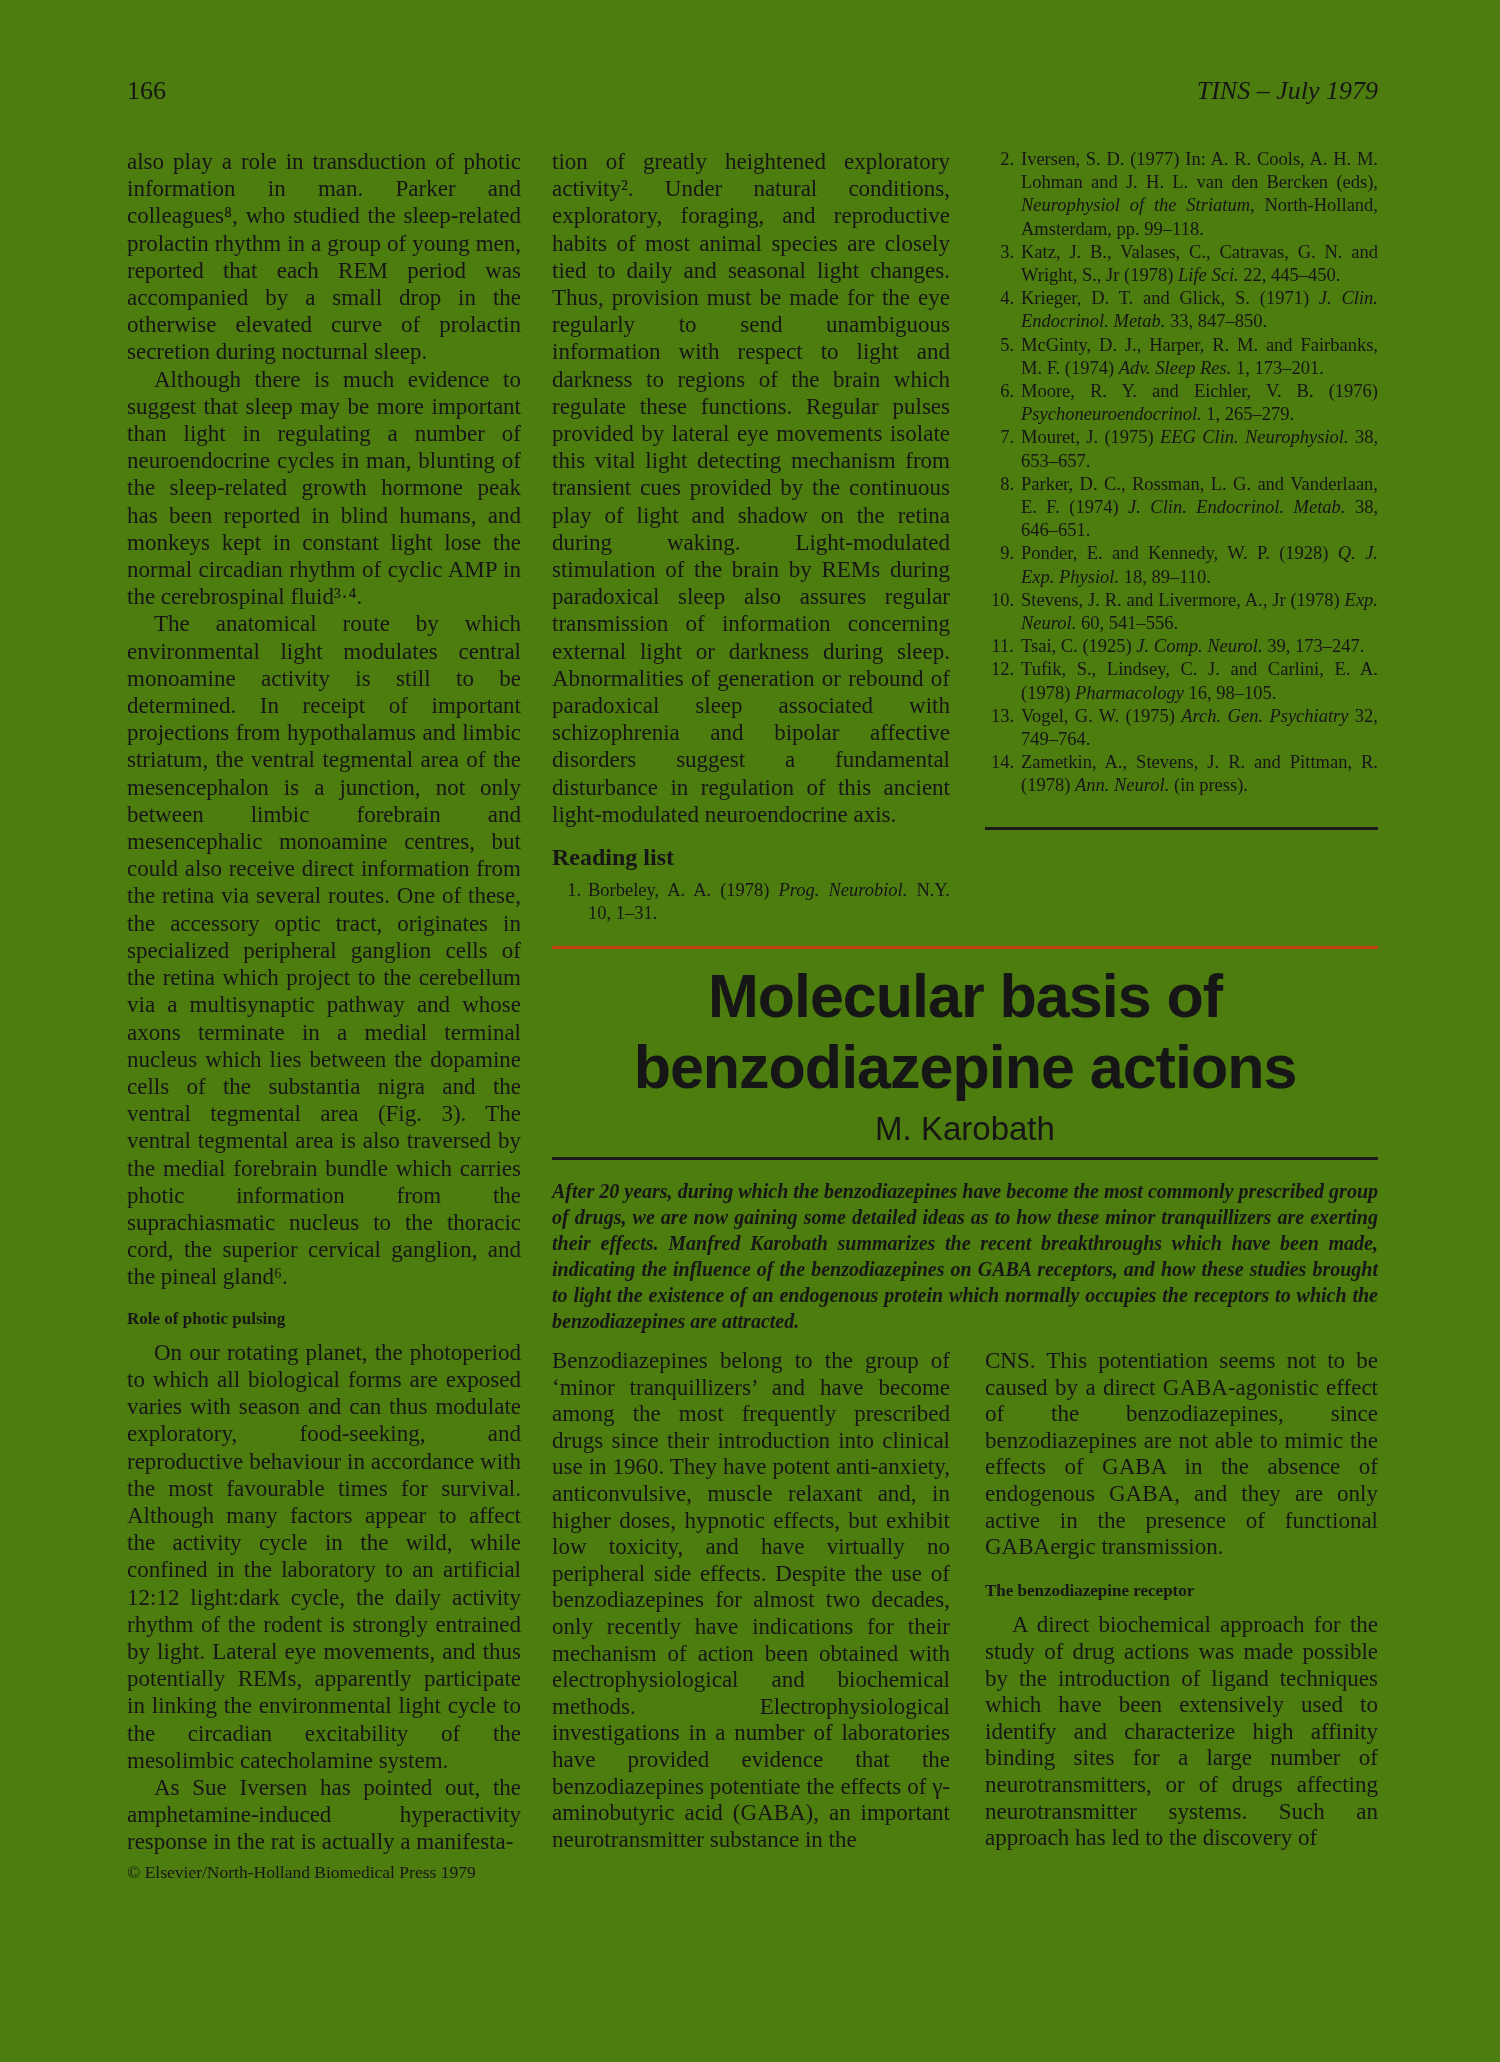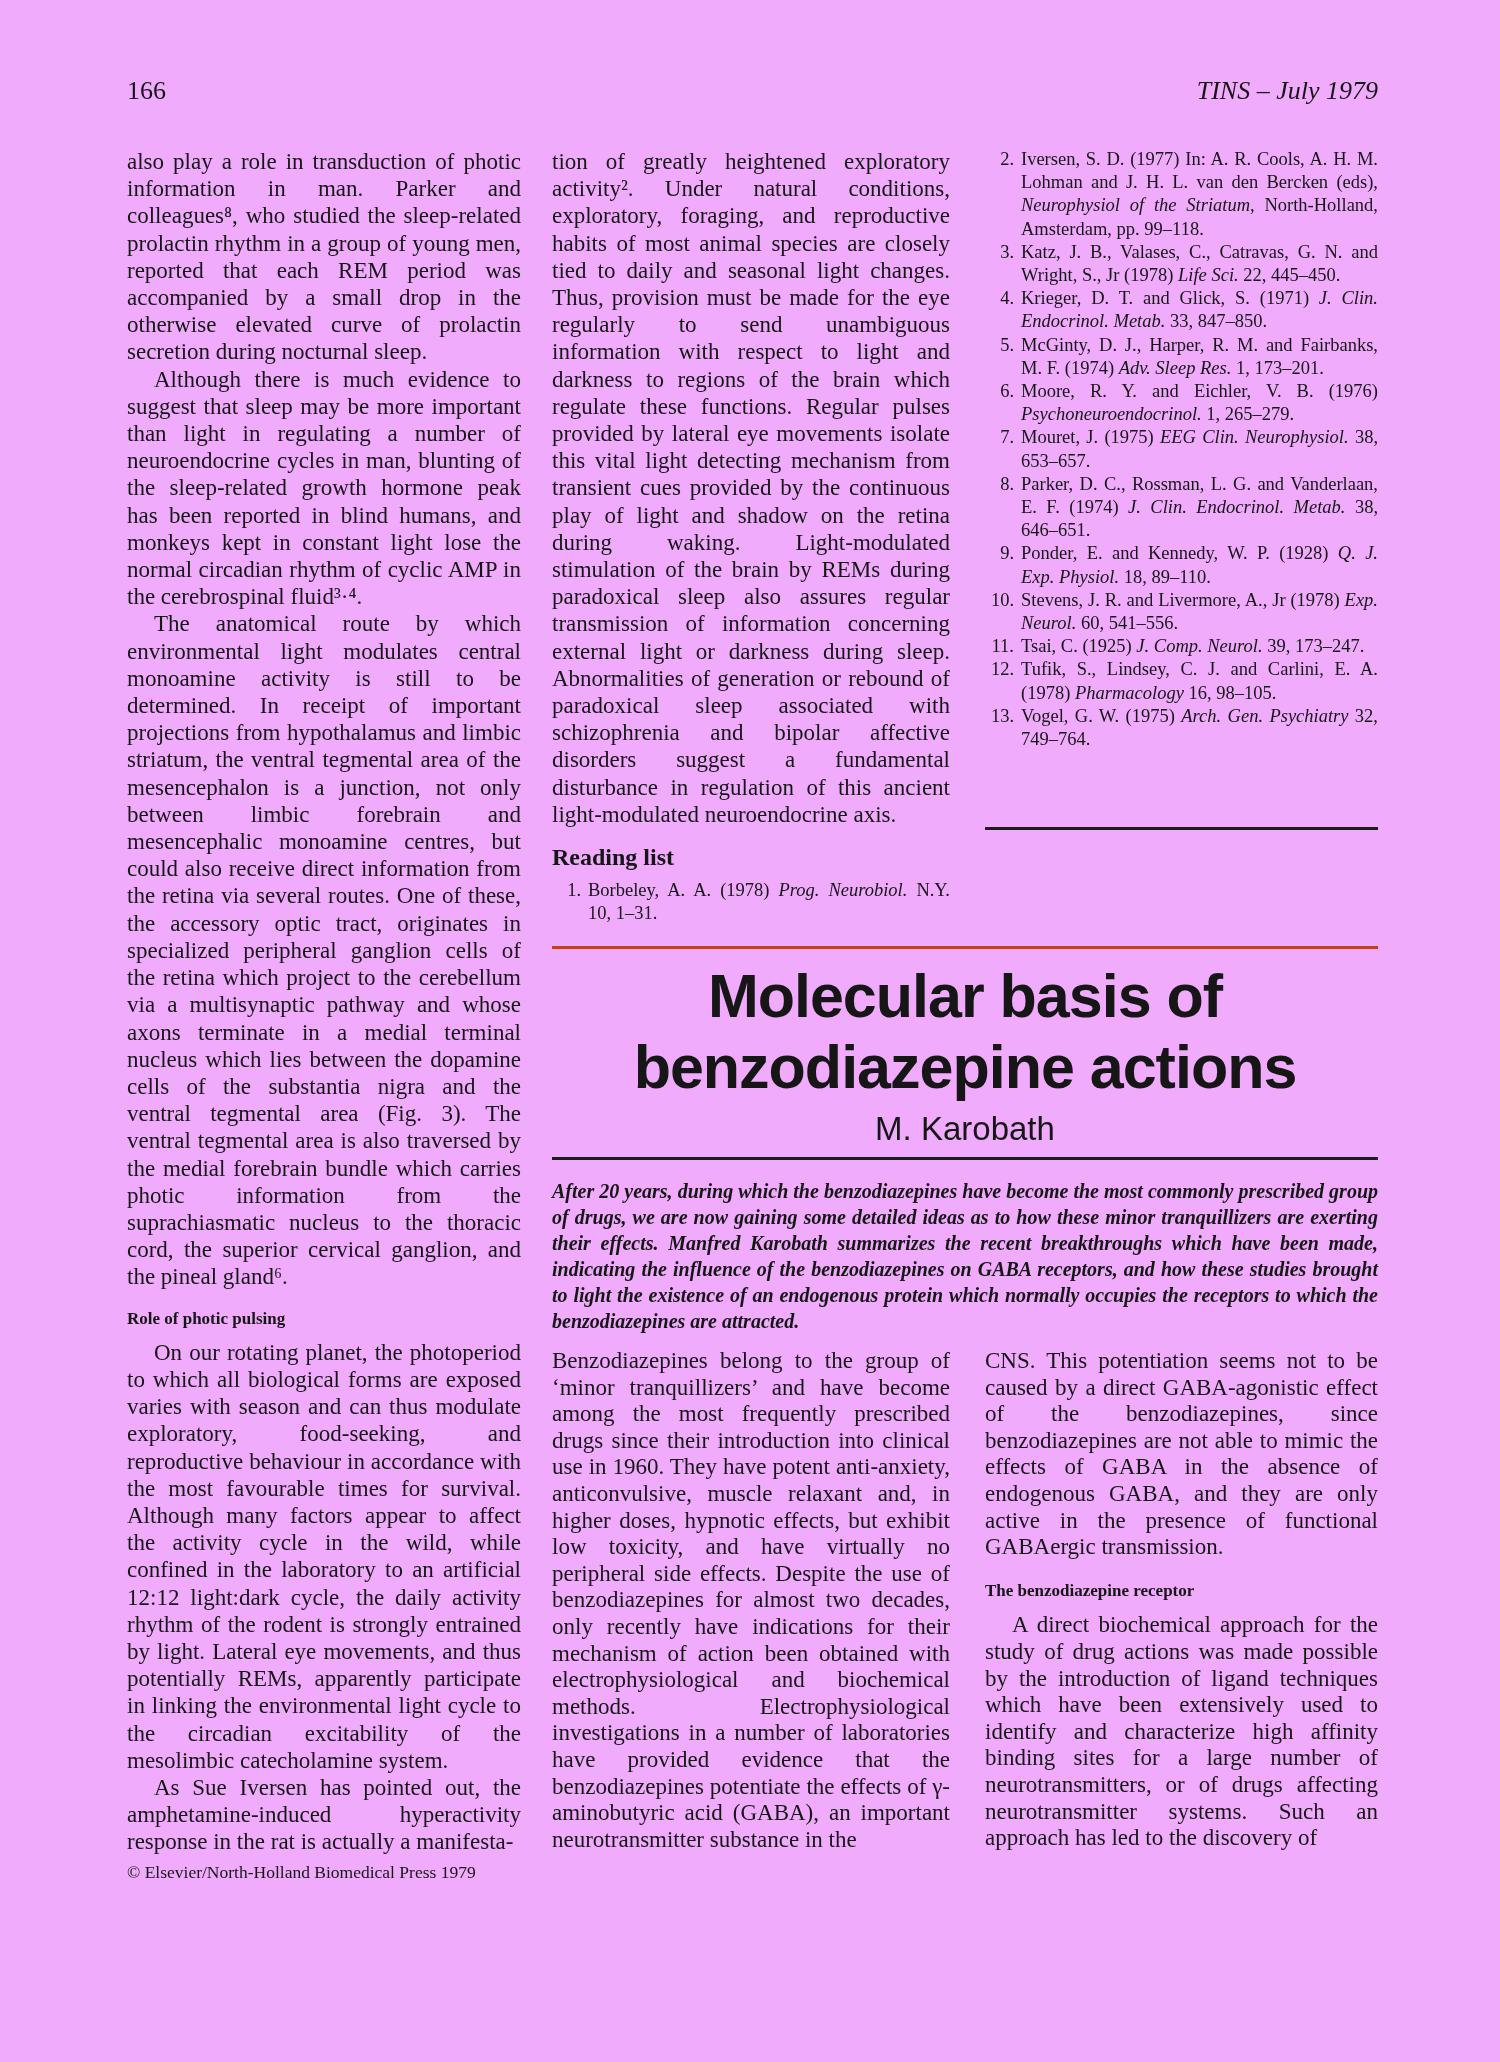--- a/index.html
+++ b/index.html
@@ -1,18 +1,18 @@
 <!DOCTYPE html>
 <html><head>
 <meta charset="utf-8">
 <style>
   html,body { margin:0; padding:0; background:#ffffff; }
   .page {
     position:relative; width:1500px; height:2062px;
-    background:#f0abfc; color:#161616; overflow:hidden;
+    background:#4d7c0f; color:#161616; overflow:hidden;
     font-family:"Liberation Serif","DejaVu Serif",serif;
   }
   
   .running-head {
     position:absolute; left:127px; top:76px; width:1251px;
     display:flex; justify-content:space-between; font-size:26px; line-height:30px;
   }
   .journal-ref { font-style:italic; }
 
   
@@ -145,20 +145,24 @@
         <span class="ref-text"><span>Tsai, C. (1925) </span><span class="it">J. Comp. Neurol.</span><span> 39, 173–247.</span></span>
       </div>
       <div class="ref-item">
         <span class="ref-num">12.</span>
         <span class="ref-text"><span>Tufik, S., Lindsey, C. J. and Carlini, E. A. (1978) </span><span class="it">Pharmacology</span><span> 16, 98–105.</span></span>
       </div>
       <div class="ref-item">
         <span class="ref-num">13.</span>
         <span class="ref-text"><span>Vogel, G. W. (1975) </span><span class="it">Arch. Gen. Psychiatry</span><span> 32, 749–764.</span></span>
       </div>
+      <div class="ref-item">
+        <span class="ref-num">14.</span>
+        <span class="ref-text"><span>Zametkin, A., Stevens, J. R. and Pittman, R. (1978) </span><span class="it">Ann. Neurol.</span><span> (in press).</span></span>
+      </div>
     </div>
 
   <div class="rule" style="left:985px; top:827px; width:393px;"></div>
 
 
   <div class="article2-header">
     <h1 class="a2-title">
         <span style="display:block">Molecular basis of</span>
         <span style="display:block">benzodiazepine actions</span>
       </h1>

